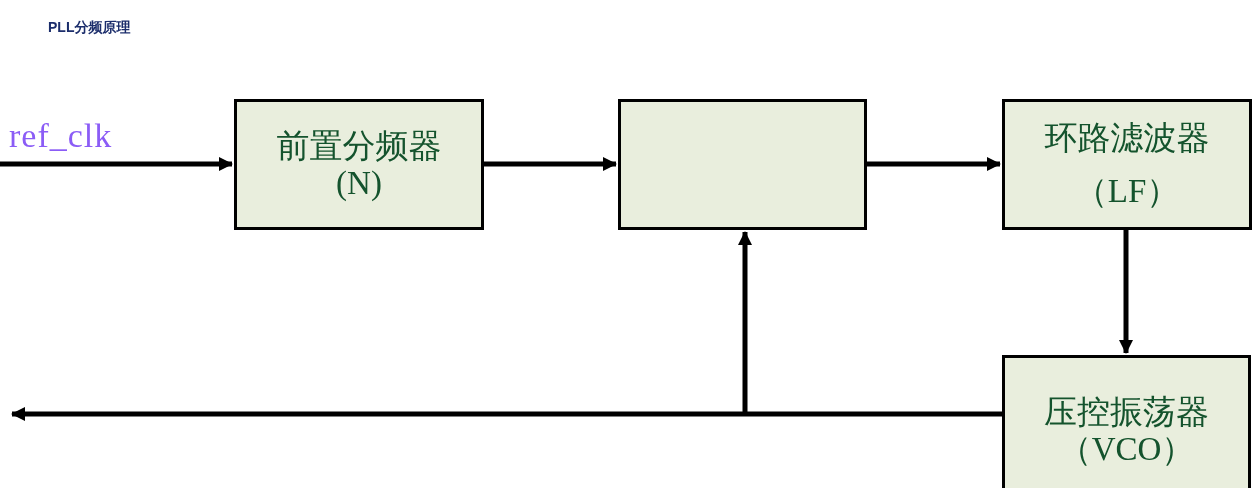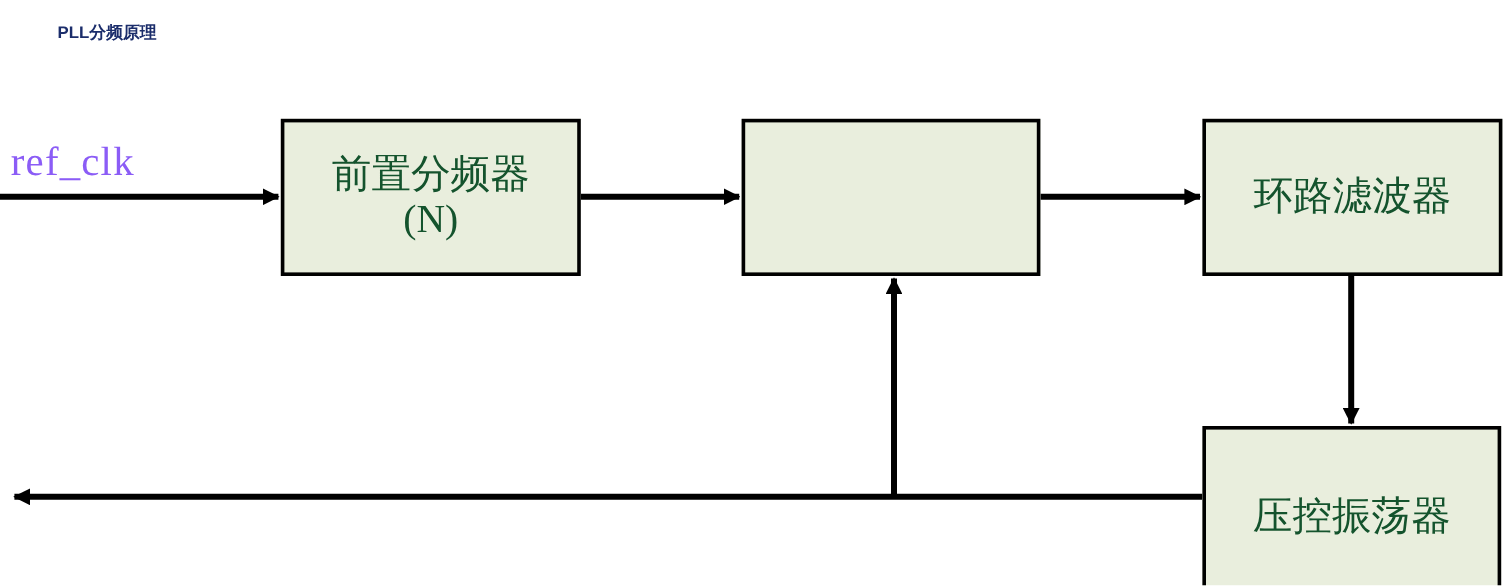--- a/index.html
+++ b/index.html
@@ -122,19 +122,21 @@
   <div class="block" id="block-prescaler">
     <div class="line1">前置分频器</div>
     <div class="line2">(N)</div>
   </div>
 
   <div class="block" id="block-pfd">
   </div>
 
   <div class="block" id="block-lf">
     <div class="line1">环路滤波器</div>
+    <div class="line2">（LF）</div>
   </div>
 
   <div class="block" id="block-vco">
     <div class="line1">压控振荡器</div>
+    <div class="line2">（VCO）</div>
   </div>
 
 </div>
 
 </body></html>

